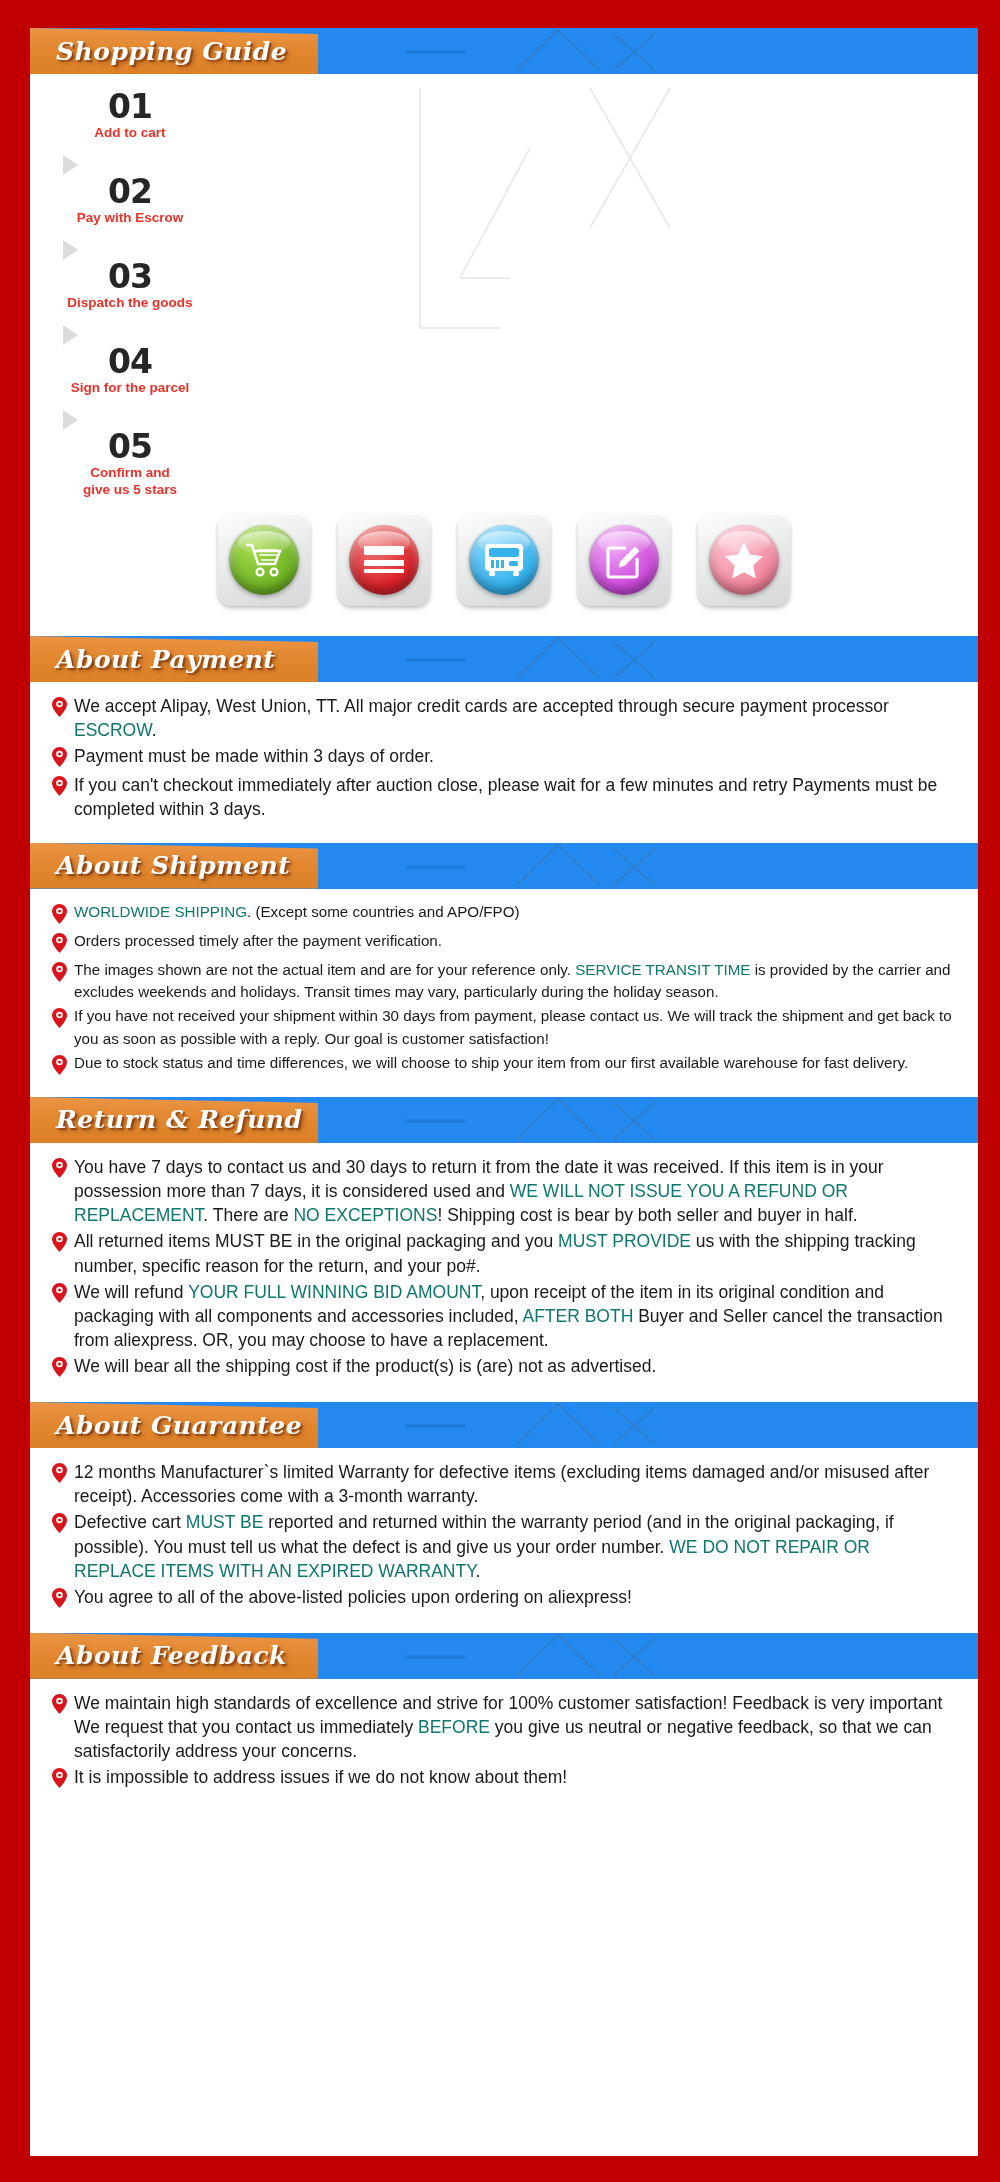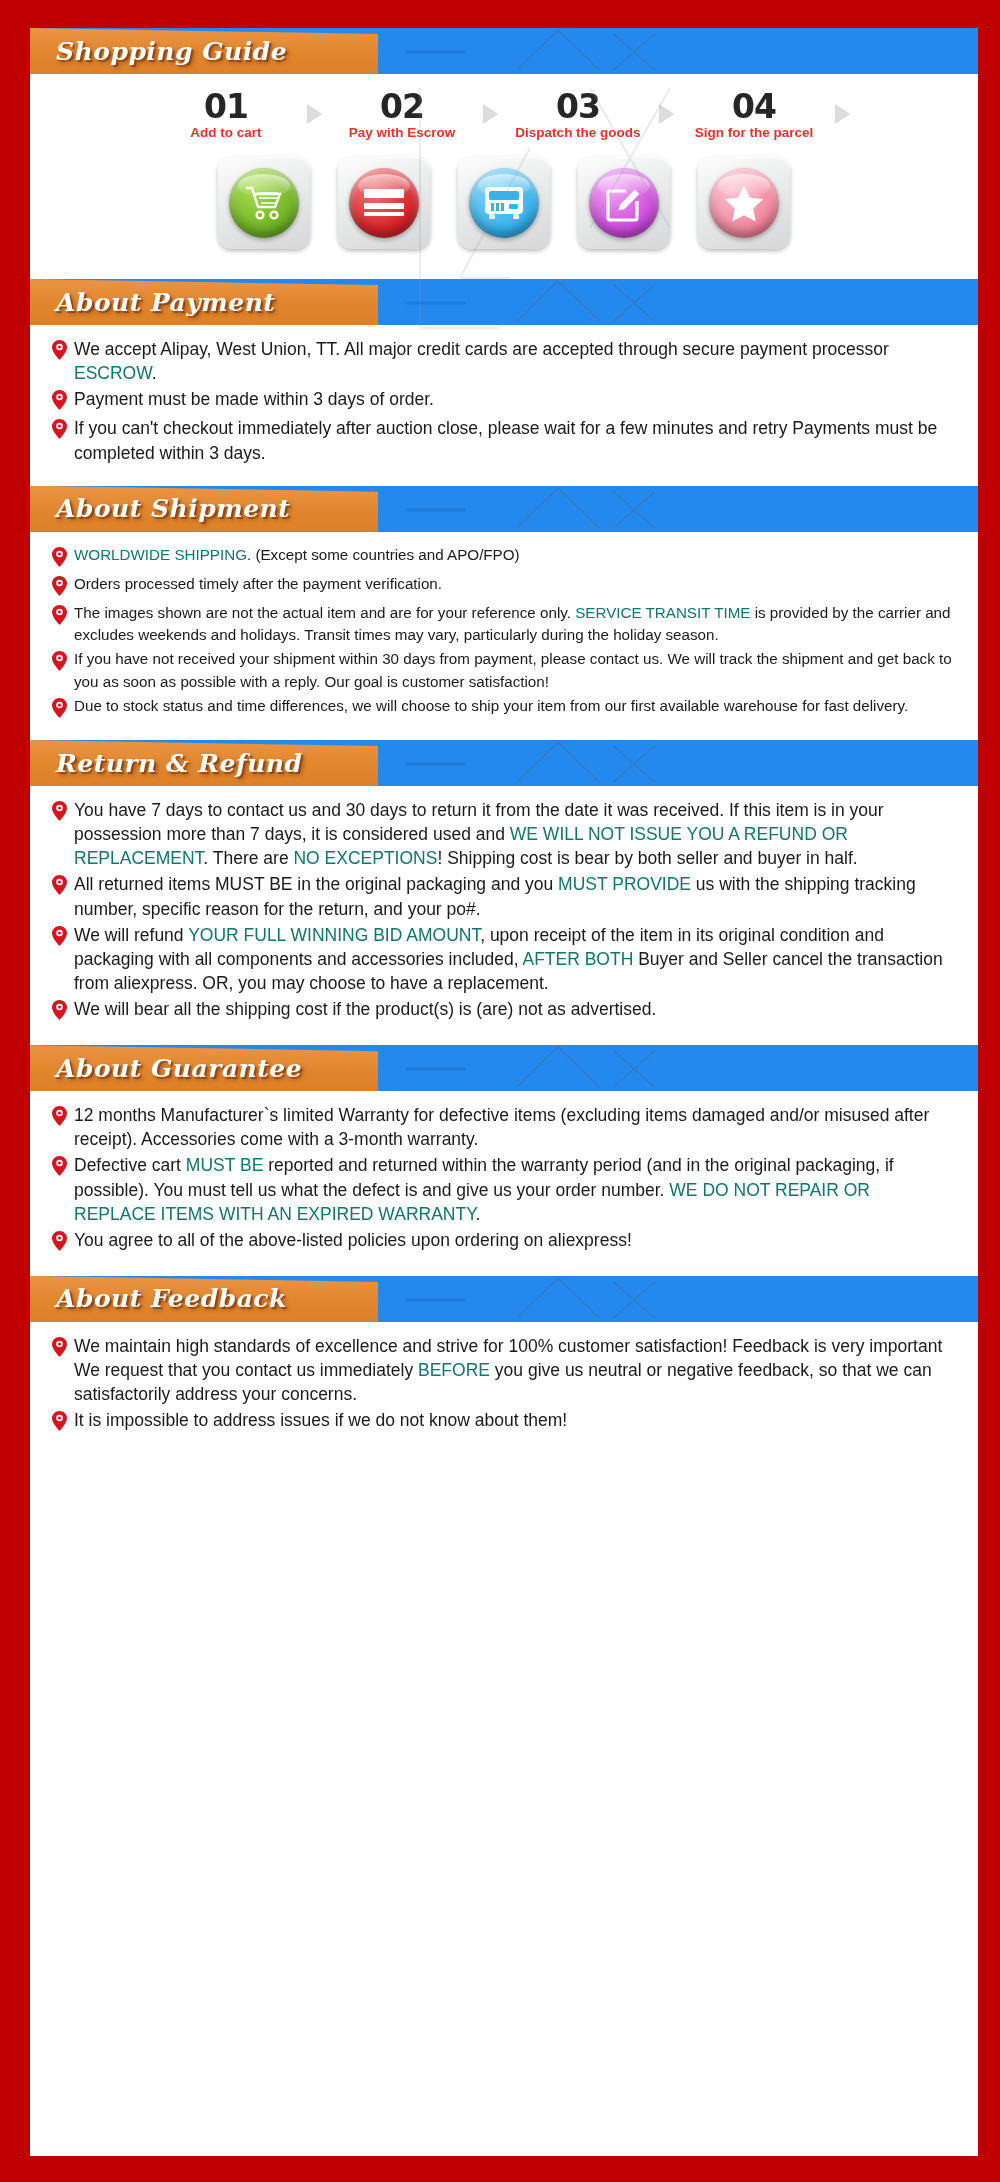--- a/index.html
+++ b/index.html
@@ -32,21 +32,21 @@
   .banner {
     position: relative;
     height: 46px;
     background: #2489ef;
     display: flex;
     align-items: stretch;
     overflow: hidden;
   }
   .banner-tab {
     position: relative;
-    width: 348px;
+    width: 288px;
     background: linear-gradient(180deg,#e8903b 0%, #e4862e 45%, #d9accentf 100%);
     background: linear-gradient(180deg,#ea9444 0%, #e2862d 55%, #dd8128 100%);
     display: flex;
     align-items: center;
     padding-left: 26px;
     clip-path: polygon(0 0, 100% 6px, 100% 100%, 0 100%);
   }
   .banner-title {
     font-family: "DejaVu Serif", serif;
     font-style: italic;
@@ -71,22 +71,23 @@
     pointer-events: none;
     z-index: 5;
     opacity: .33;
   }
 
   
   .guide-body { background: #fff; padding: 16px 0 12px; }
   .steps-row {
     display: flex;
     align-items: flex-start;
-    justify-content: center;
+    justify-content: space-between;
     padding: 0 26px;
+    flex-direction: column;
   }
   .step {
     flex: 0 0 auto;
     width: 148px;
     text-align: center;
   }
   .step-num {
     font-family: "DejaVu Sans", sans-serif;
     font-weight: bold;
     font-size: 33px;
@@ -216,20 +217,25 @@
         <div class="step-arrow">
             <div class="tri"></div>
           </div>
         <div class="step">
           <div class="step-num">04</div>
           <div class="step-label">Sign for the parcel</div>
         </div>
         <div class="step-arrow">
             <div class="tri"></div>
           </div>
+        <div class="step">
+          <div class="step-num">05</div>
+          <div class="step-label" style="white-space:pre-line">Confirm and
+give us 5 stars</div>
+        </div>
       </div>
 
       <div class="icons-row">
         <div class="icon-tile">
           <div class="icon-orb orb-green">
             <svg width="42" height="40" viewBox="0 0 42 40" fill="none" stroke="#ffffff" stroke-width="2.4">
               <path d="M3 5 h6 l6 19 h17 l5-13 H12"></path>
               <circle cx="17" cy="32" r="3.4"></circle>
               <circle cx="31" cy="32" r="3.4"></circle>
               <path d="M15 10 h20 M16 15 h19 M18 20 h15" stroke-width="1.6"></path>

